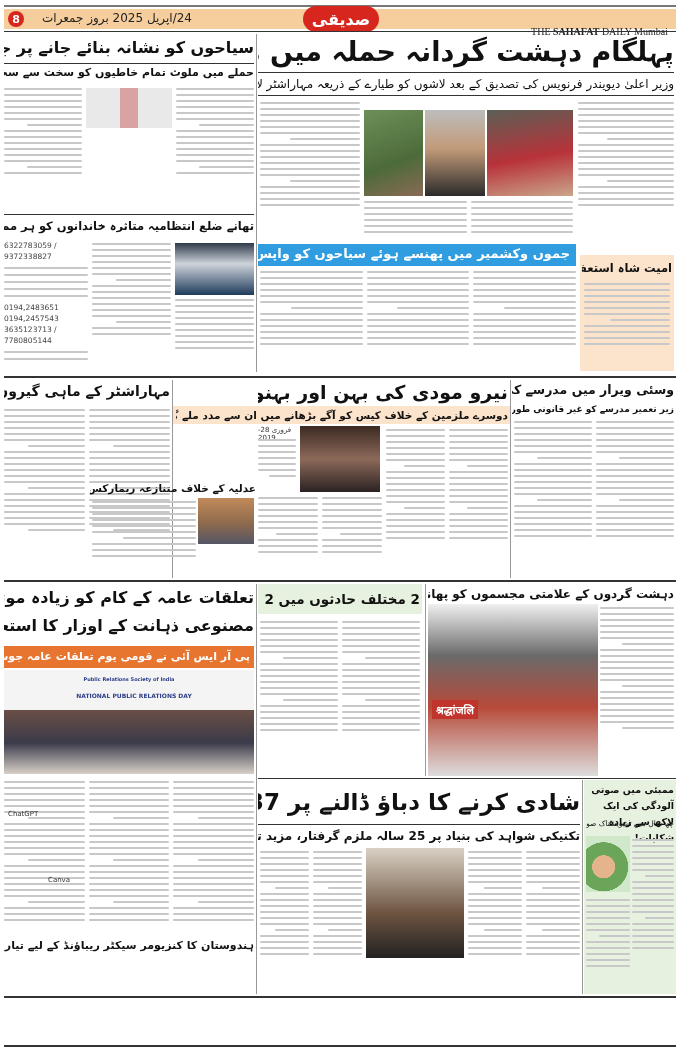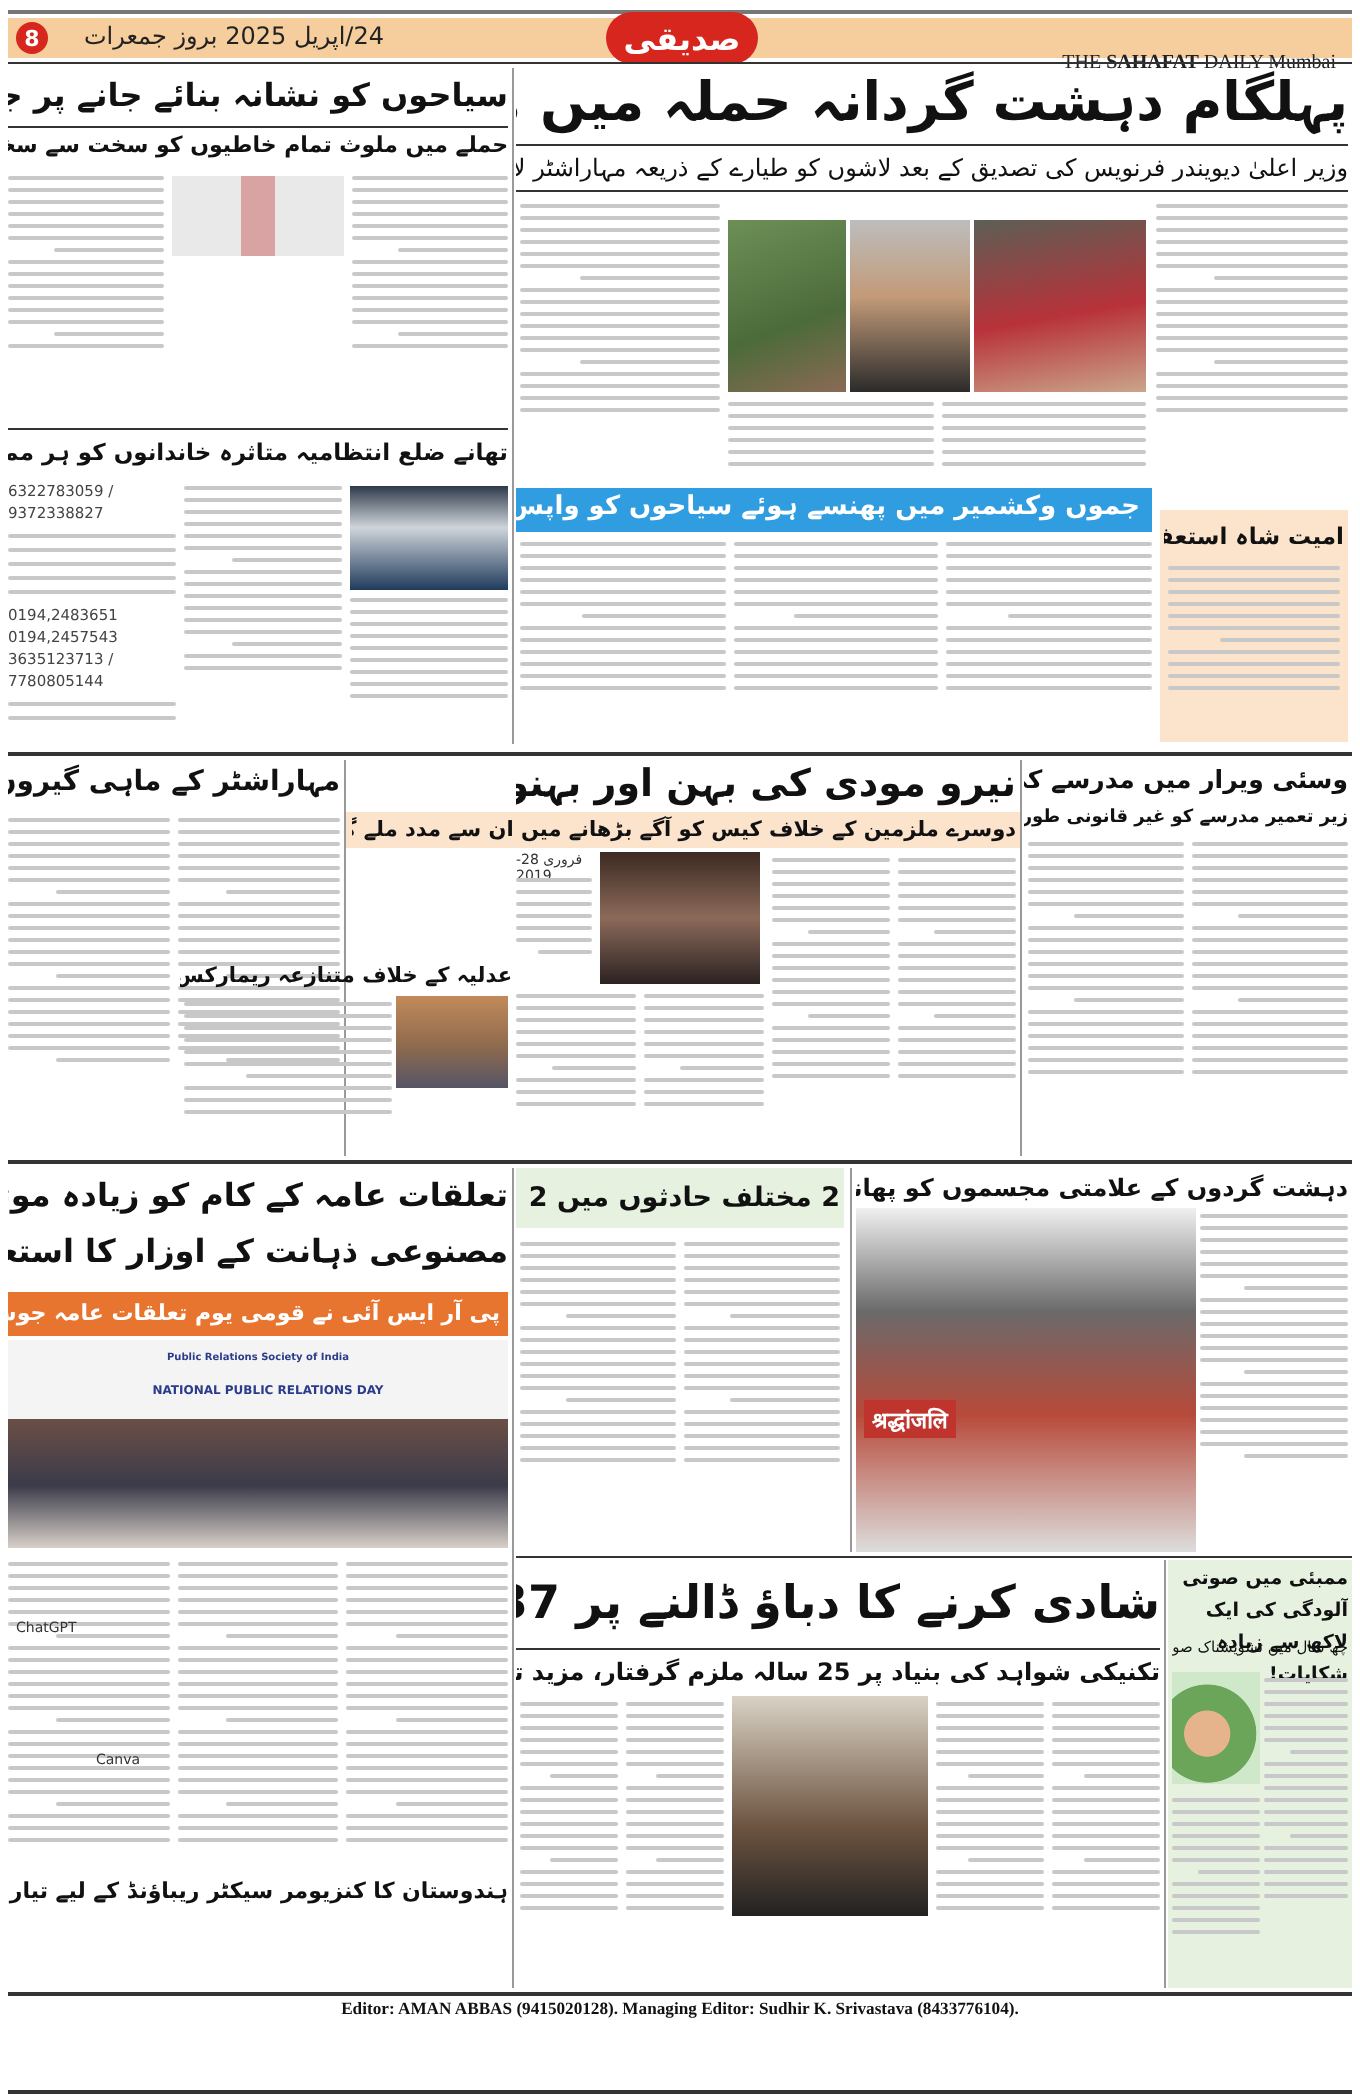--- a/index.html
+++ b/index.html
@@ -791,15 +791,14 @@
       <div class="ln"></div>
       <div class="ln"></div>
       <div class="ln"></div>
     </div>
   </div>
 
 <div class="abs rtl h3" style="left:4px;width:250px;top:936px;font-size:11px">ہندوستان کا کنزیومر سیکٹر ریباؤنڈ کے لیے تیار: رپورٹ</div>
 
 <div class="abs rule" style="left:4px;right:4px;top:996px;height:2px"></div>
 <div class="abs footer" style="left:4px;right:4px;top:999px">
-  <div>Editor: AMAN ABBAS (9415020128). Managing Editor: Sudhir K. Srivastava (8433776104).</div>
 </div>
 <div class="abs rule" style="left:4px;right:4px;top:1045px;height:2px"></div>
 
 </body></html>

